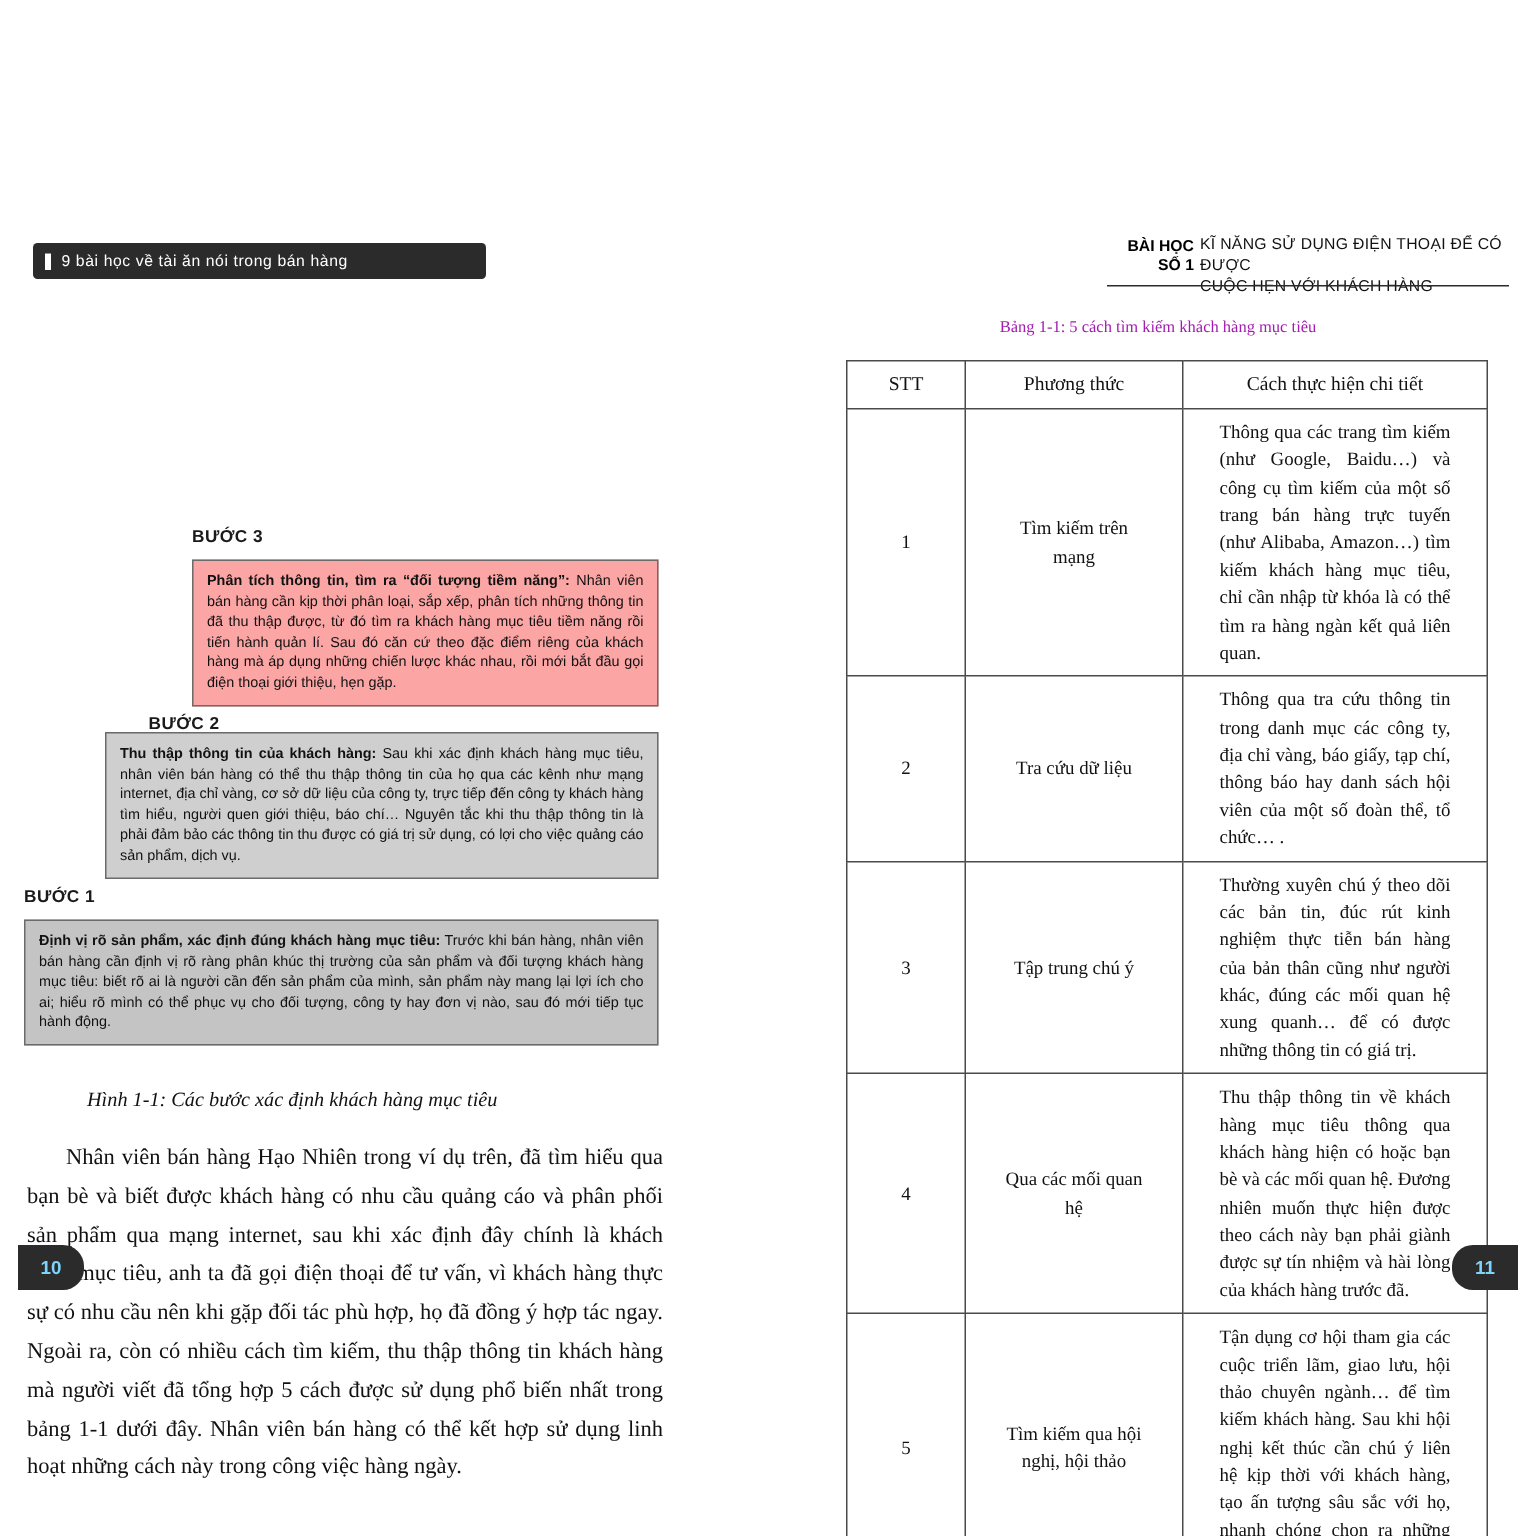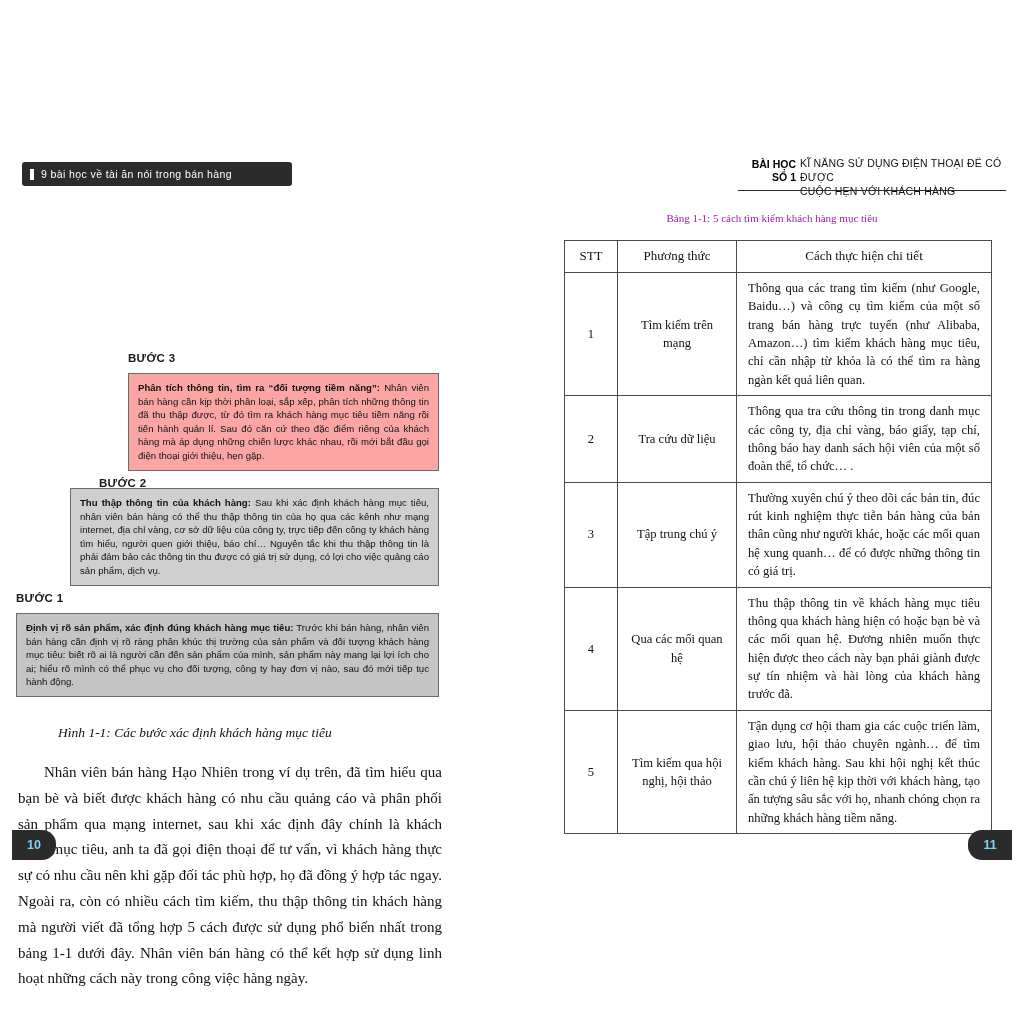--- a/index.html
+++ b/index.html
@@ -16,21 +16,21 @@
   .spread{
     position:absolute;left:0;top:140px;width:1024px;height:730px;
     background:#ffffff;
   }
 
   
   .left-page{position:absolute;left:0;top:0;width:512px;height:730px;}
   .right-page{position:absolute;left:512px;top:0;width:512px;height:730px;}
 
   .run-head-left{
-    position:absolute;left:22px;top:22px;width:270px;height:24px;
+    position:absolute;left:22px;top:22px;width:302px;height:24px;
     background:#2b2b2b;border-radius:3px;
     display:flex;align-items:center;
   }
   .run-head-left .rh-bar{
     width:4px;height:11px;background:#ffffff;margin-left:8px;margin-right:7px;
   }
   .run-head-left .rh-text{
     color:#ffffff;font-family:"Liberation Sans",sans-serif;
     font-size:10.5px;letter-spacing:.4px;white-space:nowrap;
   }
@@ -103,21 +103,21 @@
     font-family:"Liberation Serif",serif;
   }
 
   table.sales-table{
     position:absolute;left:52px;top:100px;width:428px;
     border-collapse:collapse;
     font-family:"Liberation Serif",serif;
   }
   table.sales-table th,table.sales-table td{
     border:1px solid #4a4a4a;
-    padding:6px 11px;
+    padding:6px 24px;
     font-size:12.6px;
     line-height:1.46;
     color:#111;
     vertical-align:middle;
   }
   table.sales-table th{font-weight:normal;text-align:center;font-size:13px;}
   td.c-stt{width:30px;text-align:center;}
   td.c-method{width:96px;text-align:center;}
   td.c-detail{text-align:justify;}
 </style>
@@ -189,21 +189,21 @@
           <td class="c-detail">Thông qua các trang tìm kiếm (như Google, Baidu…) và công cụ tìm kiếm của một số trang bán hàng trực tuyến (như Alibaba, Amazon…) tìm kiếm khách hàng mục tiêu, chỉ cần nhập từ khóa là có thể tìm ra hàng ngàn kết quả liên quan.</td>
         </tr>
         <tr>
           <td class="c-stt">2</td>
           <td class="c-method">Tra cứu dữ liệu</td>
           <td class="c-detail">Thông qua tra cứu thông tin trong danh mục các công ty, địa chỉ vàng, báo giấy, tạp chí, thông báo hay danh sách hội viên của một số đoàn thể, tổ chức… .</td>
         </tr>
         <tr>
           <td class="c-stt">3</td>
           <td class="c-method">Tập trung chú ý</td>
-          <td class="c-detail">Thường xuyên chú ý theo dõi các bản tin, đúc rút kinh nghiệm thực tiễn bán hàng của bản thân cũng như người khác, hoặc các mối quan hệ xung quanh… để có được những thông tin có giá trị.</td>
+          <td class="c-detail">Thường xuyên chú ý theo dõi các bản tin, đúc rút kinh nghiệm thực tiễn bán hàng của bản thân cũng như người khác, đúng các mối quan hệ xung quanh… để có được những thông tin có giá trị.</td>
         </tr>
         <tr>
           <td class="c-stt">4</td>
           <td class="c-method">Qua các mối quan hệ</td>
           <td class="c-detail">Thu thập thông tin về khách hàng mục tiêu thông qua khách hàng hiện có hoặc bạn bè và các mối quan hệ. Đương nhiên muốn thực hiện được theo cách này bạn phải giành được sự tín nhiệm và hài lòng của khách hàng trước đã.</td>
         </tr>
         <tr>
           <td class="c-stt">5</td>
           <td class="c-method">Tìm kiếm qua hội nghị, hội thảo</td>
           <td class="c-detail">Tận dụng cơ hội tham gia các cuộc triển lãm, giao lưu, hội thảo chuyên ngành… để tìm kiếm khách hàng. Sau khi hội nghị kết thúc cần chú ý liên hệ kịp thời với khách hàng, tạo ấn tượng sâu sắc với họ, nhanh chóng chọn ra những khách hàng tiềm năng.</td>

